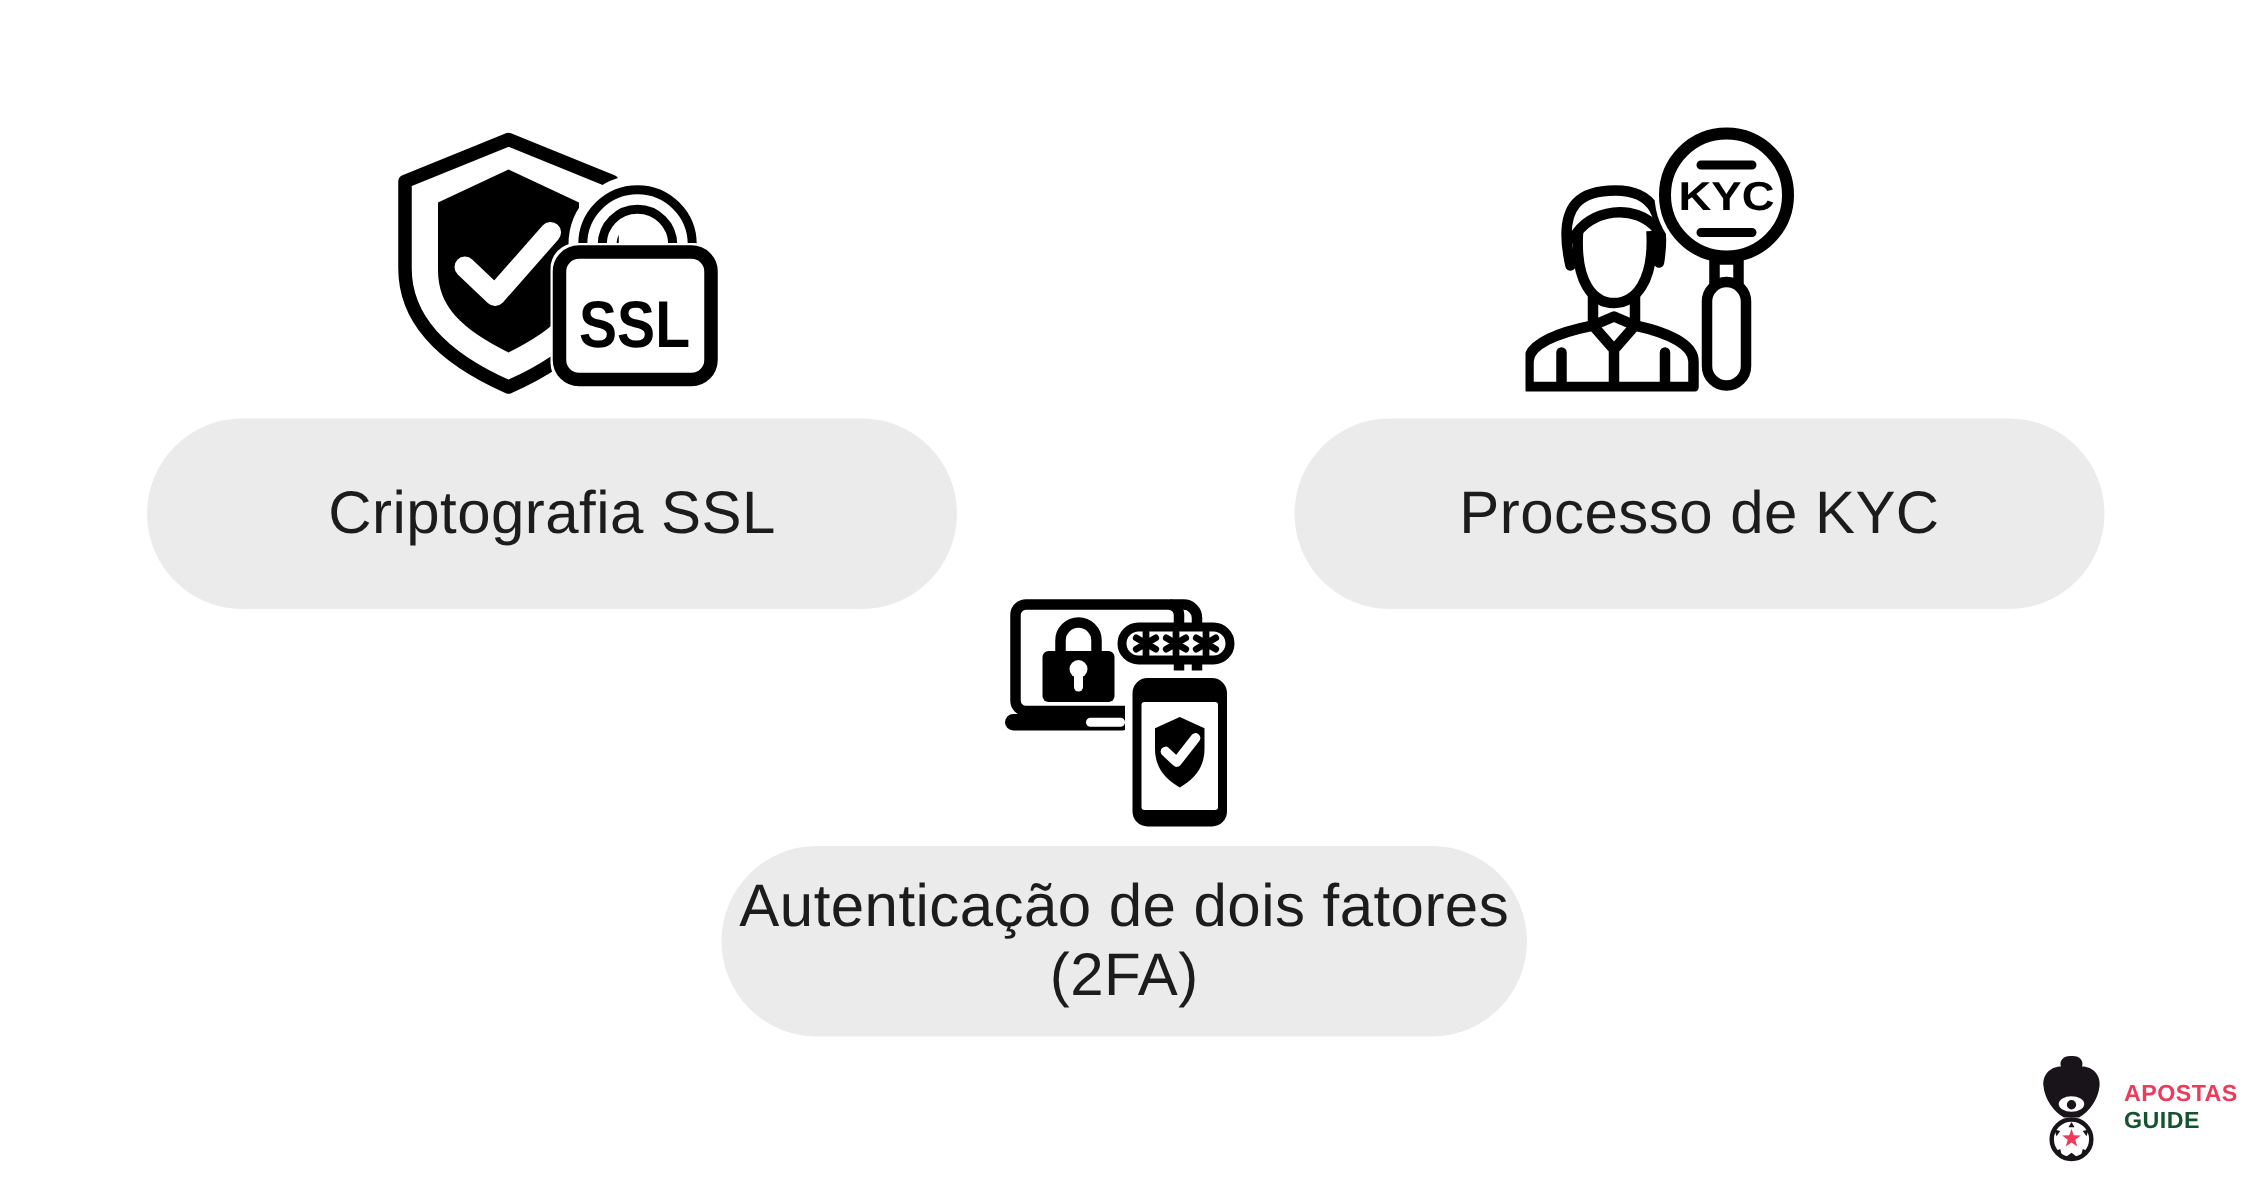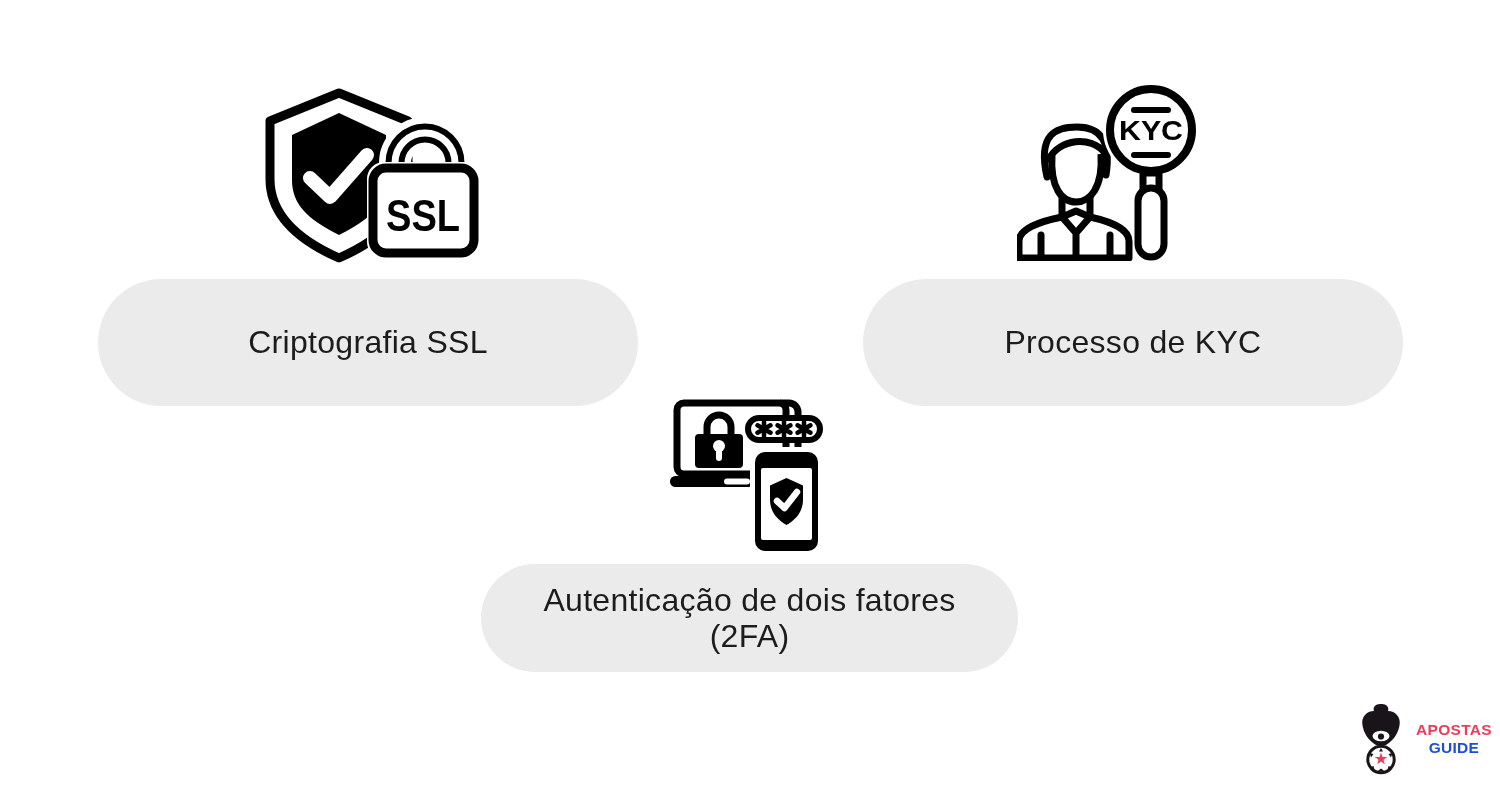--- a/index.html
+++ b/index.html
@@ -7,33 +7,33 @@
     position:relative;width:1500px;height:800px;background:#ffffff;
     overflow:hidden;font-family:"Liberation Sans",sans-serif;
   }
   .icon{position:absolute;}
   .icon-ssl{left:264px;top:85px;width:216px;height:178px;}
   .icon-kyc{left:1017px;top:83px;width:186px;height:178px;}
   .icon-2fa{left:668px;top:398px;width:158px;height:154px;}
   .pill{
     position:absolute;background:#ebebeb;border-radius:70px;
     display:flex;align-items:center;justify-content:center;text-align:center;
-    color:#1c1c1c;font-size:32px;line-height:1.14;letter-spacing:.3px;
+    color:#1c1c1c;font-size:40px;line-height:1.14;letter-spacing:.3px;
   }
   .pill-ssl{left:98px;top:279px;width:540px;height:127px;}
   .pill-kyc{left:863px;top:279px;width:540px;height:127px;align-items:center;}
-  .pill-2fa{left:481px;top:564px;width:537px;height:108px;flex-direction:column;}
+  .pill-2fa{left:481px;top:564px;width:537px;height:127px;flex-direction:column;}
   .pill span{display:block;}
   .logo-mark{position:absolute;left:1358px;top:703px;width:46px;height:73px;}
   .logo-text{
     position:absolute;left:1404px;top:721px;display:flex;flex-direction:column;
     font-weight:bold;font-size:15.5px;line-height:18px;letter-spacing:.3px;margin-left:12px;
   }
   .logo-line1{color:#ee3b5c;}
-  .logo-line2{color:#1d4ed8;text-align:center;}
+  .logo-line2{color:#14532d;}
   svg text{font-family:"Liberation Sans",sans-serif;}
 </style>
 </head>
 <body>
 
 <div class="canvas">
 
   <svg class="icon icon-ssl" viewBox="0 0 216 178">
     <g>
       <path d="M75 8 L6 36 V94 C6 130 34 155 75 173 C116 155 144 130 144 94 V36 Z" fill="none" stroke="#000" stroke-width="9" stroke-linejoin="round"></path>

